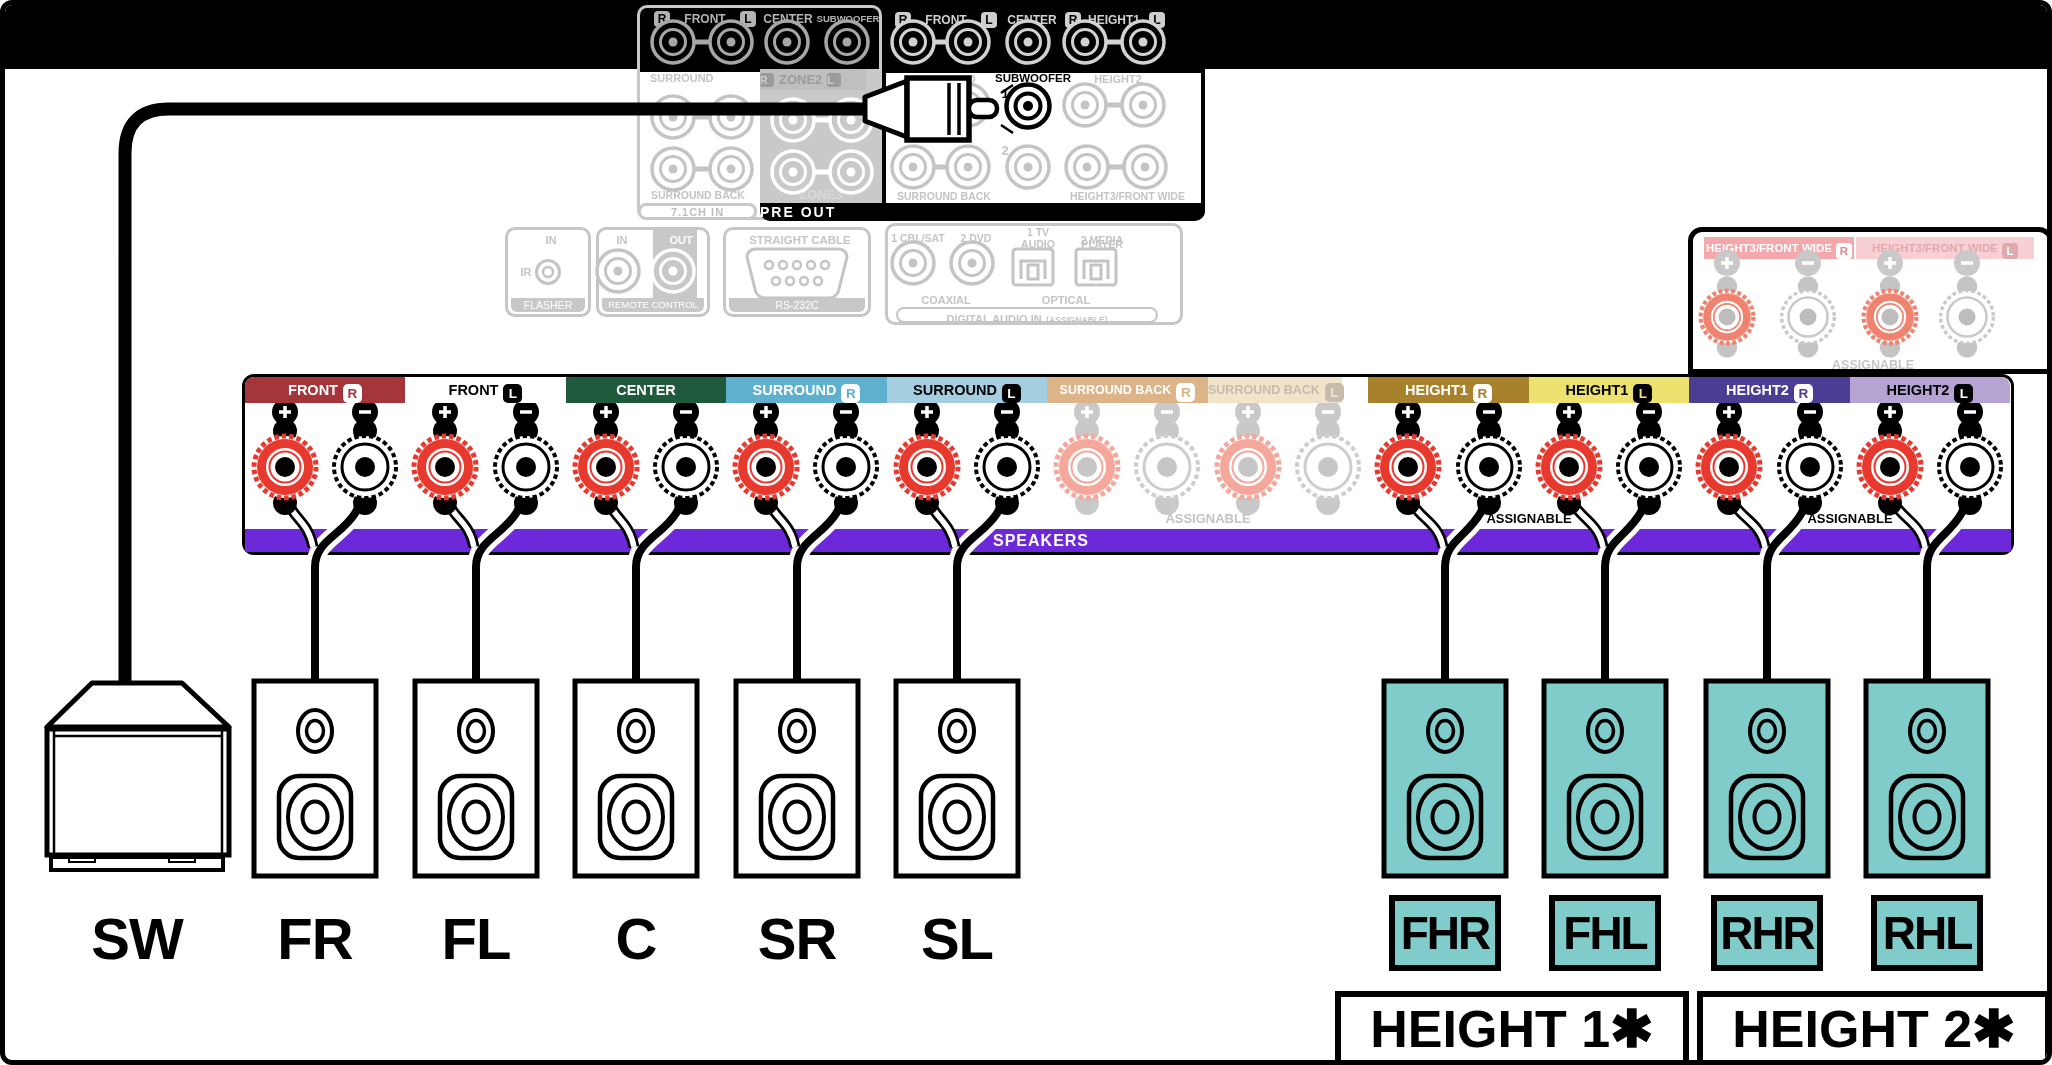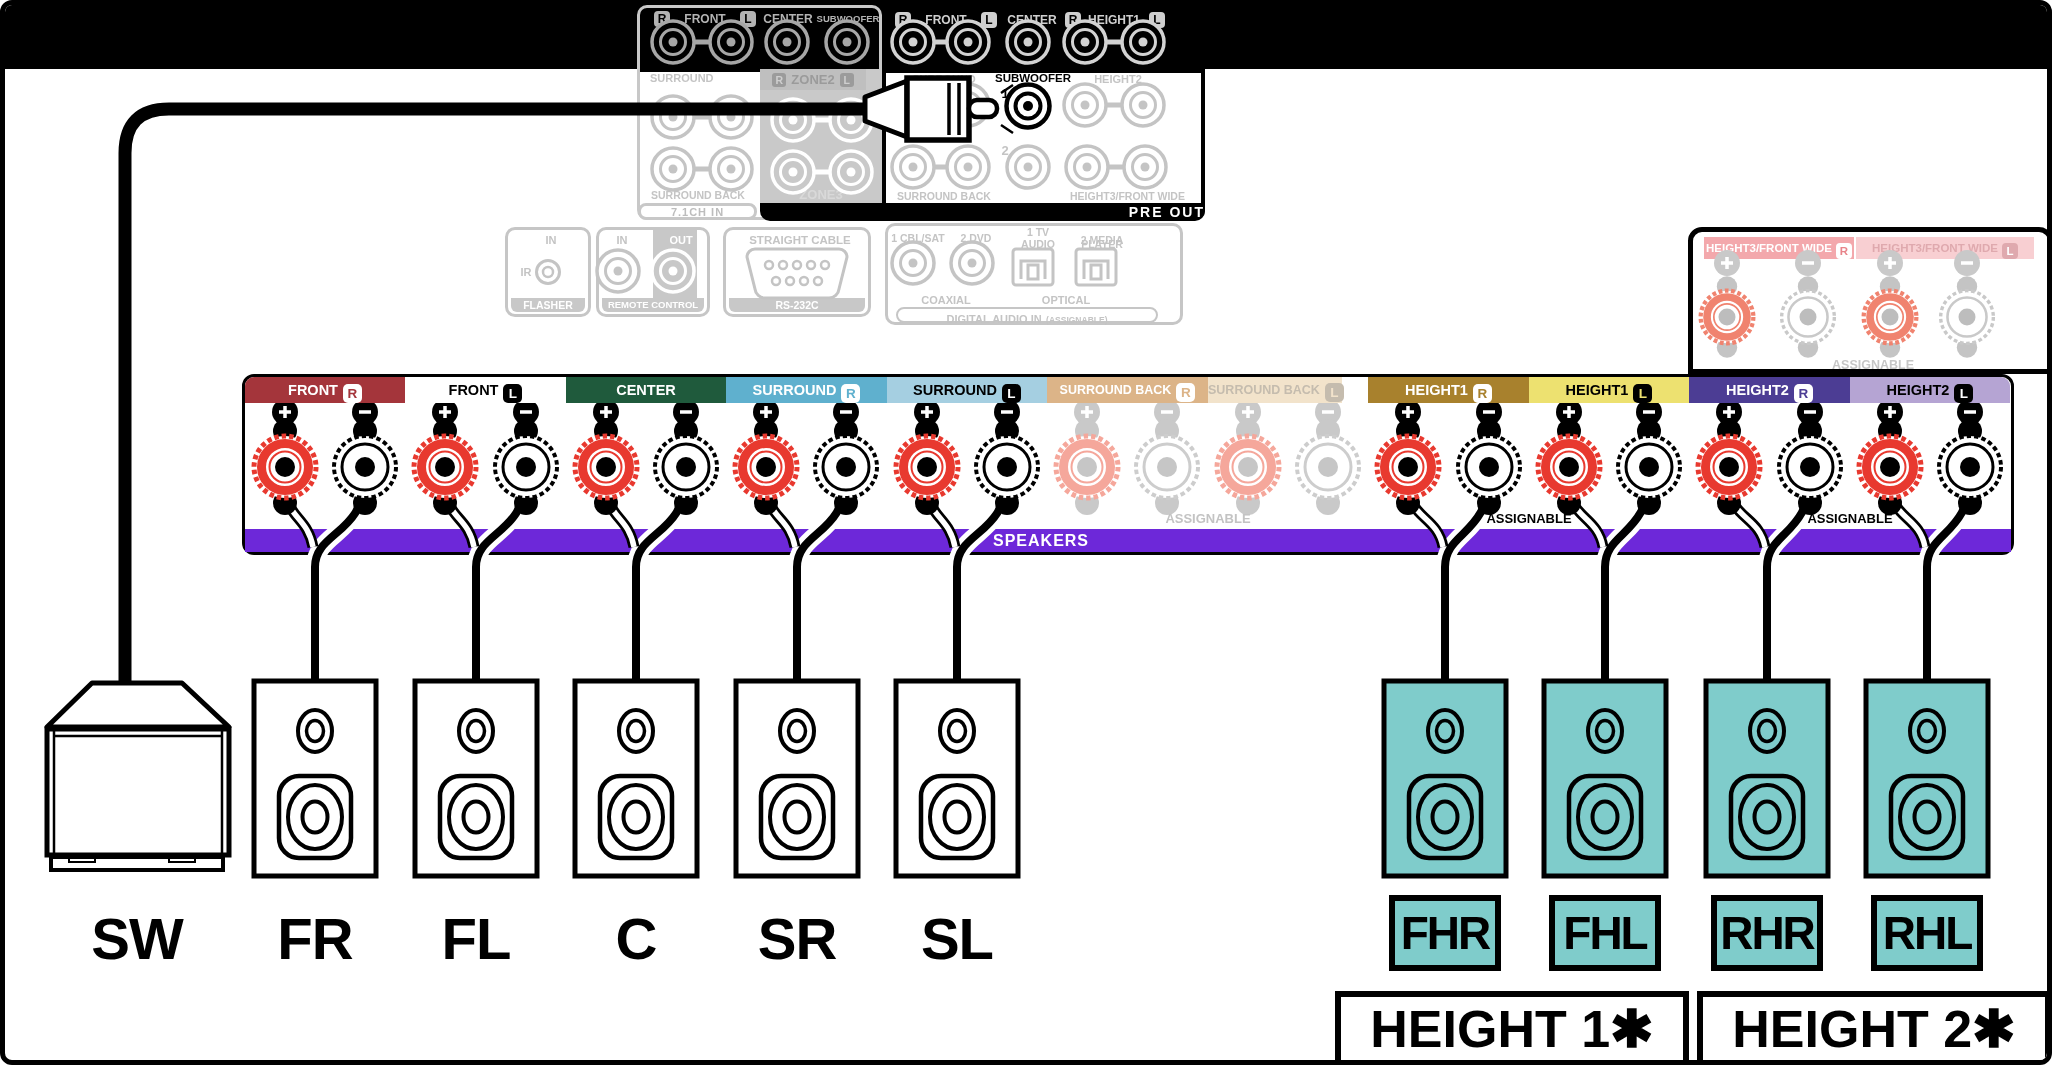--- a/index.html
+++ b/index.html
@@ -9,37 +9,37 @@
   .band{left:0;top:0;width:2052px;height:64px;background:#000;z-index:0;}
   .under{z-index:1;}
   svg.layer{position:absolute;left:0;top:0;z-index:2;}
 
   
   .panelA{left:632px;top:0;width:245px;height:215px;border:3px solid #C8C8C8;border-radius:10px;
           background:linear-gradient(#000 64px,#fff 64px);box-sizing:border-box;overflow:hidden;}
   .panelB{left:877px;top:0;width:323px;height:215px;border:4px solid #000;border-radius:10px;
           background:linear-gradient(#000 64px,#fff 64px);box-sizing:border-box;overflow:hidden;}
   .zonecol{left:755px;top:64px;width:122px;height:134px;background:#C9C9C9;}
-  .zonehead{left:0;top:0;width:106px;height:21px;background:#BFBFBF;text-align:center;
+  .zonehead{left:0;top:0;width:106px;height:21px;background:#BFBFBF;
             font-weight:bold;font-size:13px;line-height:21px;color:#9B9B9B;}
   .preoutbar{left:755px;top:198px;width:445px;height:18px;background:#000;border-radius:0 0 10px 10px;
-             color:#fff;font-weight:bold;font-size:14px;line-height:18px;text-align:right;letter-spacing:2px;}
+             color:#fff;font-weight:bold;font-size:14px;line-height:18px;text-align:left;letter-spacing:2px;}
   .bracket71{left:633px;top:198px;width:119px;height:17px;border:3px solid #C8C8C8;border-radius:8px;
              background:#fff;box-sizing:border-box;text-align:center;font-weight:bold;font-size:11px;
              line-height:12px;color:#BDBDBD;letter-spacing:1px;}
   .bandlbl{position:absolute;top:3px;height:16px;font-weight:bold;font-size:12px;line-height:16px;
            color:#B3B3B3;text-align:center;white-space:nowrap;}
   .bdgsq{position:absolute;top:3px;width:16px;height:16px;border-radius:4px;background:#B3B3B3;
          color:#000;font-weight:bold;font-size:12px;line-height:16px;text-align:center;}
   .glbl{position:absolute;font-weight:bold;color:#C4C4C4;text-align:center;white-space:nowrap;}
   .blk{color:#000;}
 
   
   .iobox{border:3px solid #C6C6C6;border-radius:10px;background:#fff;box-sizing:border-box;}
-  .iocap{position:absolute;bottom:2px;background:#C8C8C8;color:#fff;font-weight:bold;font-size:10.5px;
+  .iocap{position:absolute;bottom:2px;background:#C8C8C8;color:#fff;font-weight:normal;font-size:10.5px;
          line-height:14px;height:14px;text-align:center;border-radius:0 0 6px 6px;white-space:nowrap;overflow:hidden;}
   .outchip{left:648px;top:222px;width:44px;height:76px;background:#C8C8C8;}
 
   
   .stripborder{left:237px;top:369px;width:1772px;height:181px;border:3.5px solid #000;border-radius:12px;box-sizing:border-box;}
   .sec{position:absolute;top:372px;height:26px;line-height:26px;text-align:center;font-weight:bold;
        font-size:14.5px;white-space:nowrap;z-index:3;}
   .sec .bdg{display:inline-block;width:19px;height:19px;line-height:19px;border-radius:5px;
             font-size:13.5px;margin-left:5px;vertical-align:-3px;text-align:center;}
   .s0{left:240px;width:160px;background:#A4353B;color:#fff;border-radius:9px 0 0 0;}

